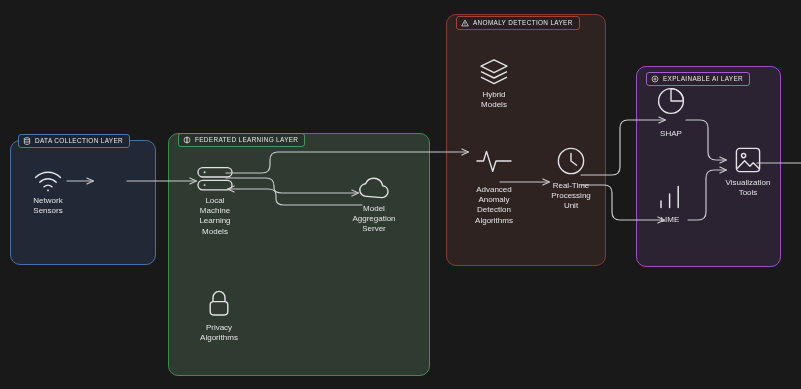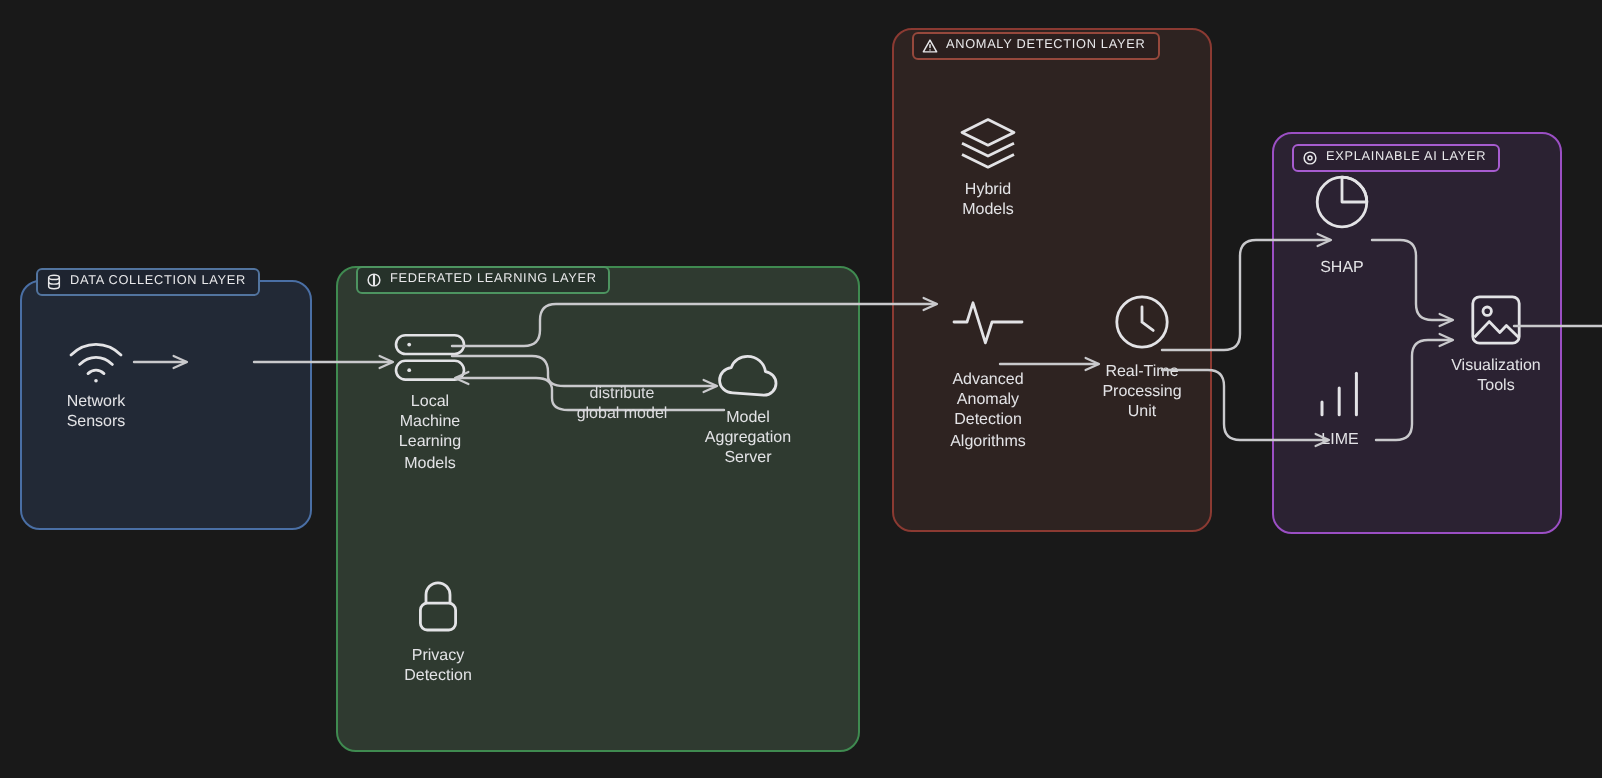--- a/index.html
+++ b/index.html
@@ -189,21 +189,21 @@
   </div>
 
   <div class="node" style="left:180px;top:289px;width:78px;">
     <span class="glyph">
       <svg width="28" height="30" viewBox="0 0 28 30" fill="none" stroke="#e3e3e6" stroke-width="1.4" stroke-linejoin="round">
         <path d="M8 12.6V8.4a6 6 0 0 1 12 0v4.2"></path>
         <rect x="5.2" y="12.6" width="17.6" height="13.4" rx="3.4"></rect>
       </svg>
     </span>
     <span class="caption">Privacy
-Detection</span>
+Algorithms</span>
   </div>
 
   <div class="node" style="left:466px;top:58px;width:56px;">
     <span class="glyph">
       <svg width="32" height="28" viewBox="0 0 32 28" fill="none" stroke="#e3e3e6" stroke-width="1.4" stroke-linejoin="round">
         <path d="M16 1.8 29 8.2 16 14.6 3 8.2z"></path>
         <path d="M3 13.6 16 20l13-6.4"></path>
         <path d="M3 19.2 16 25.6l13-6.4"></path>
       </svg>
     </span>
@@ -261,16 +261,14 @@
       <svg width="28" height="28" viewBox="0 0 28 28" fill="none" stroke="#e3e3e6" stroke-width="1.4" stroke-linejoin="round">
         <rect x="2.4" y="2.4" width="23.2" height="23.2" rx="3.4"></rect>
         <circle cx="9.6" cy="9.6" r="2.1"></circle>
         <path d="M3.2 22.6l7.4-7.8 5.3 5.4 3.3-3.4 6.4 6.2"></path>
       </svg>
     </span>
     <span class="caption">Visualization
 Tools</span>
   </div>
 
-  <div class="edge-label" style="left:272px;top:192px;width:78px;">distribute
-global model</div>
 
 </div>
 
 </body></html>

